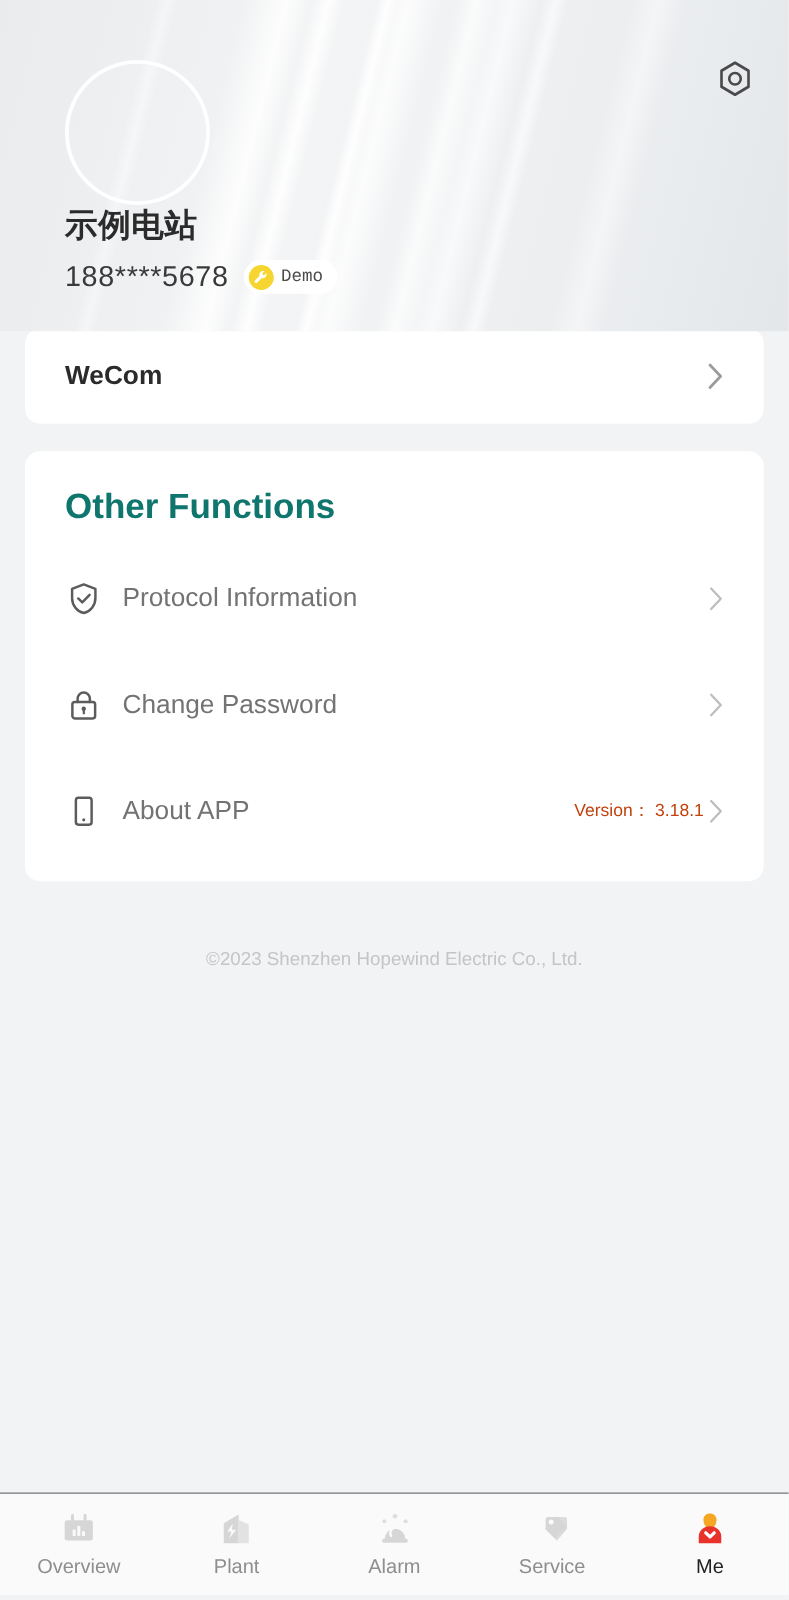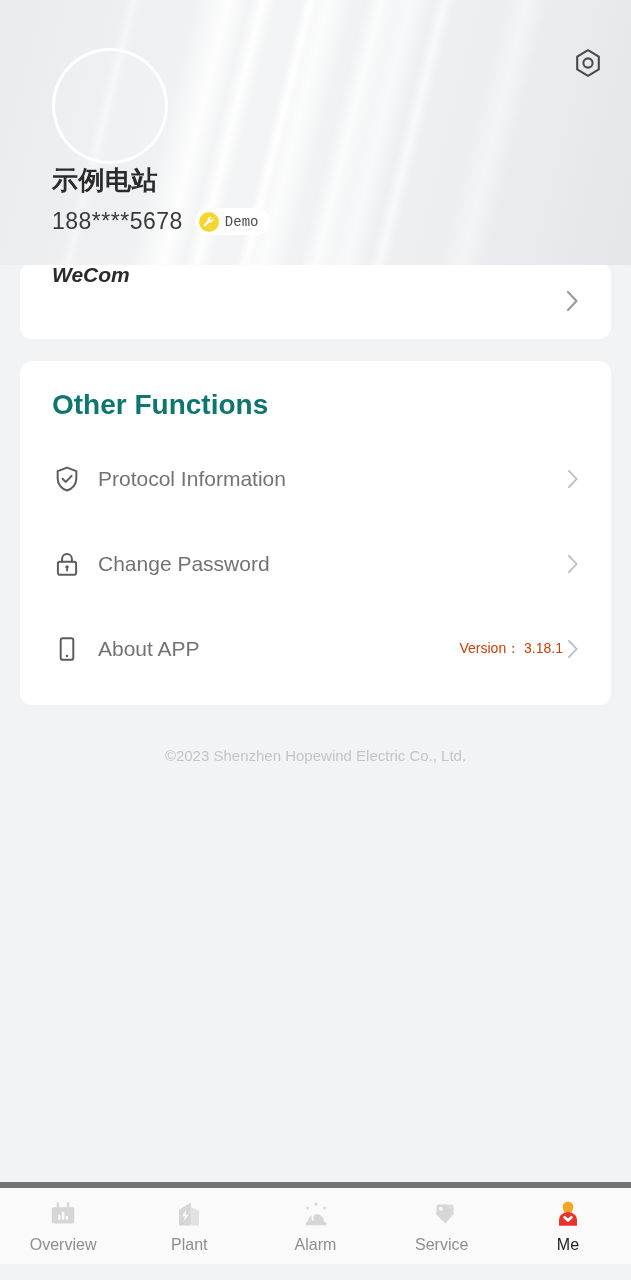--- a/index.html
+++ b/index.html
@@ -78,23 +78,22 @@
 
   
   .card {
     background:#fff;
     margin:0 20px;
     border-radius:12px;
   }
   .card-wecom {
     margin-top:-2px;
     height:76px;
-    display:flex; 
+    display:flex; align-items:center;
     padding:0 32px;
-    font-style:italic;
   }
   .wecom-label { font-size:21px; font-weight:bold; color:#2b2b2b; flex:1; }
 
   .card-other {
     margin-top:22px;
     padding:28px 32px 30px 32px;
   }
   .card-title { font-size:28px; font-weight:bold; color:#0f766e; margin-bottom:32px; }
 
   .row {
@@ -107,31 +106,31 @@
     width:30px; height:30px;
     display:flex; align-items:center; justify-content:center;
     margin-right:16px; flex-shrink:0;
   }
   .row-label { font-size:21px; color:#737373; flex:1; }
   .row-value { font-size:14px; color:#c2410c; margin-right:4px; }
   .chev { display:flex; align-items:center; }
 
   .copyright {
     text-align:center;
-    margin-top:42px;
+    margin-top:54px;
     font-size:15px;
     color:#c3c5c7;
   }
 
   
   .tabbar {
-    position:absolute; left:0; bottom:16px;
+    position:absolute; left:0; bottom:4px;
     width:631px; height:82px;
     background:#fafafa;
-    border-top:6px solid #737373;
+    border-top:1px solid #737373;
     display:flex;
   }
   .tab {
     flex:1;
     display:flex; flex-direction:column;
     align-items:center; justify-content:center;
     gap:7px;
   }
   .tab-icon { height:30px; display:flex; align-items:flex-end; }
   .tab-label { font-size:16px; color:#8e8e8e; }

